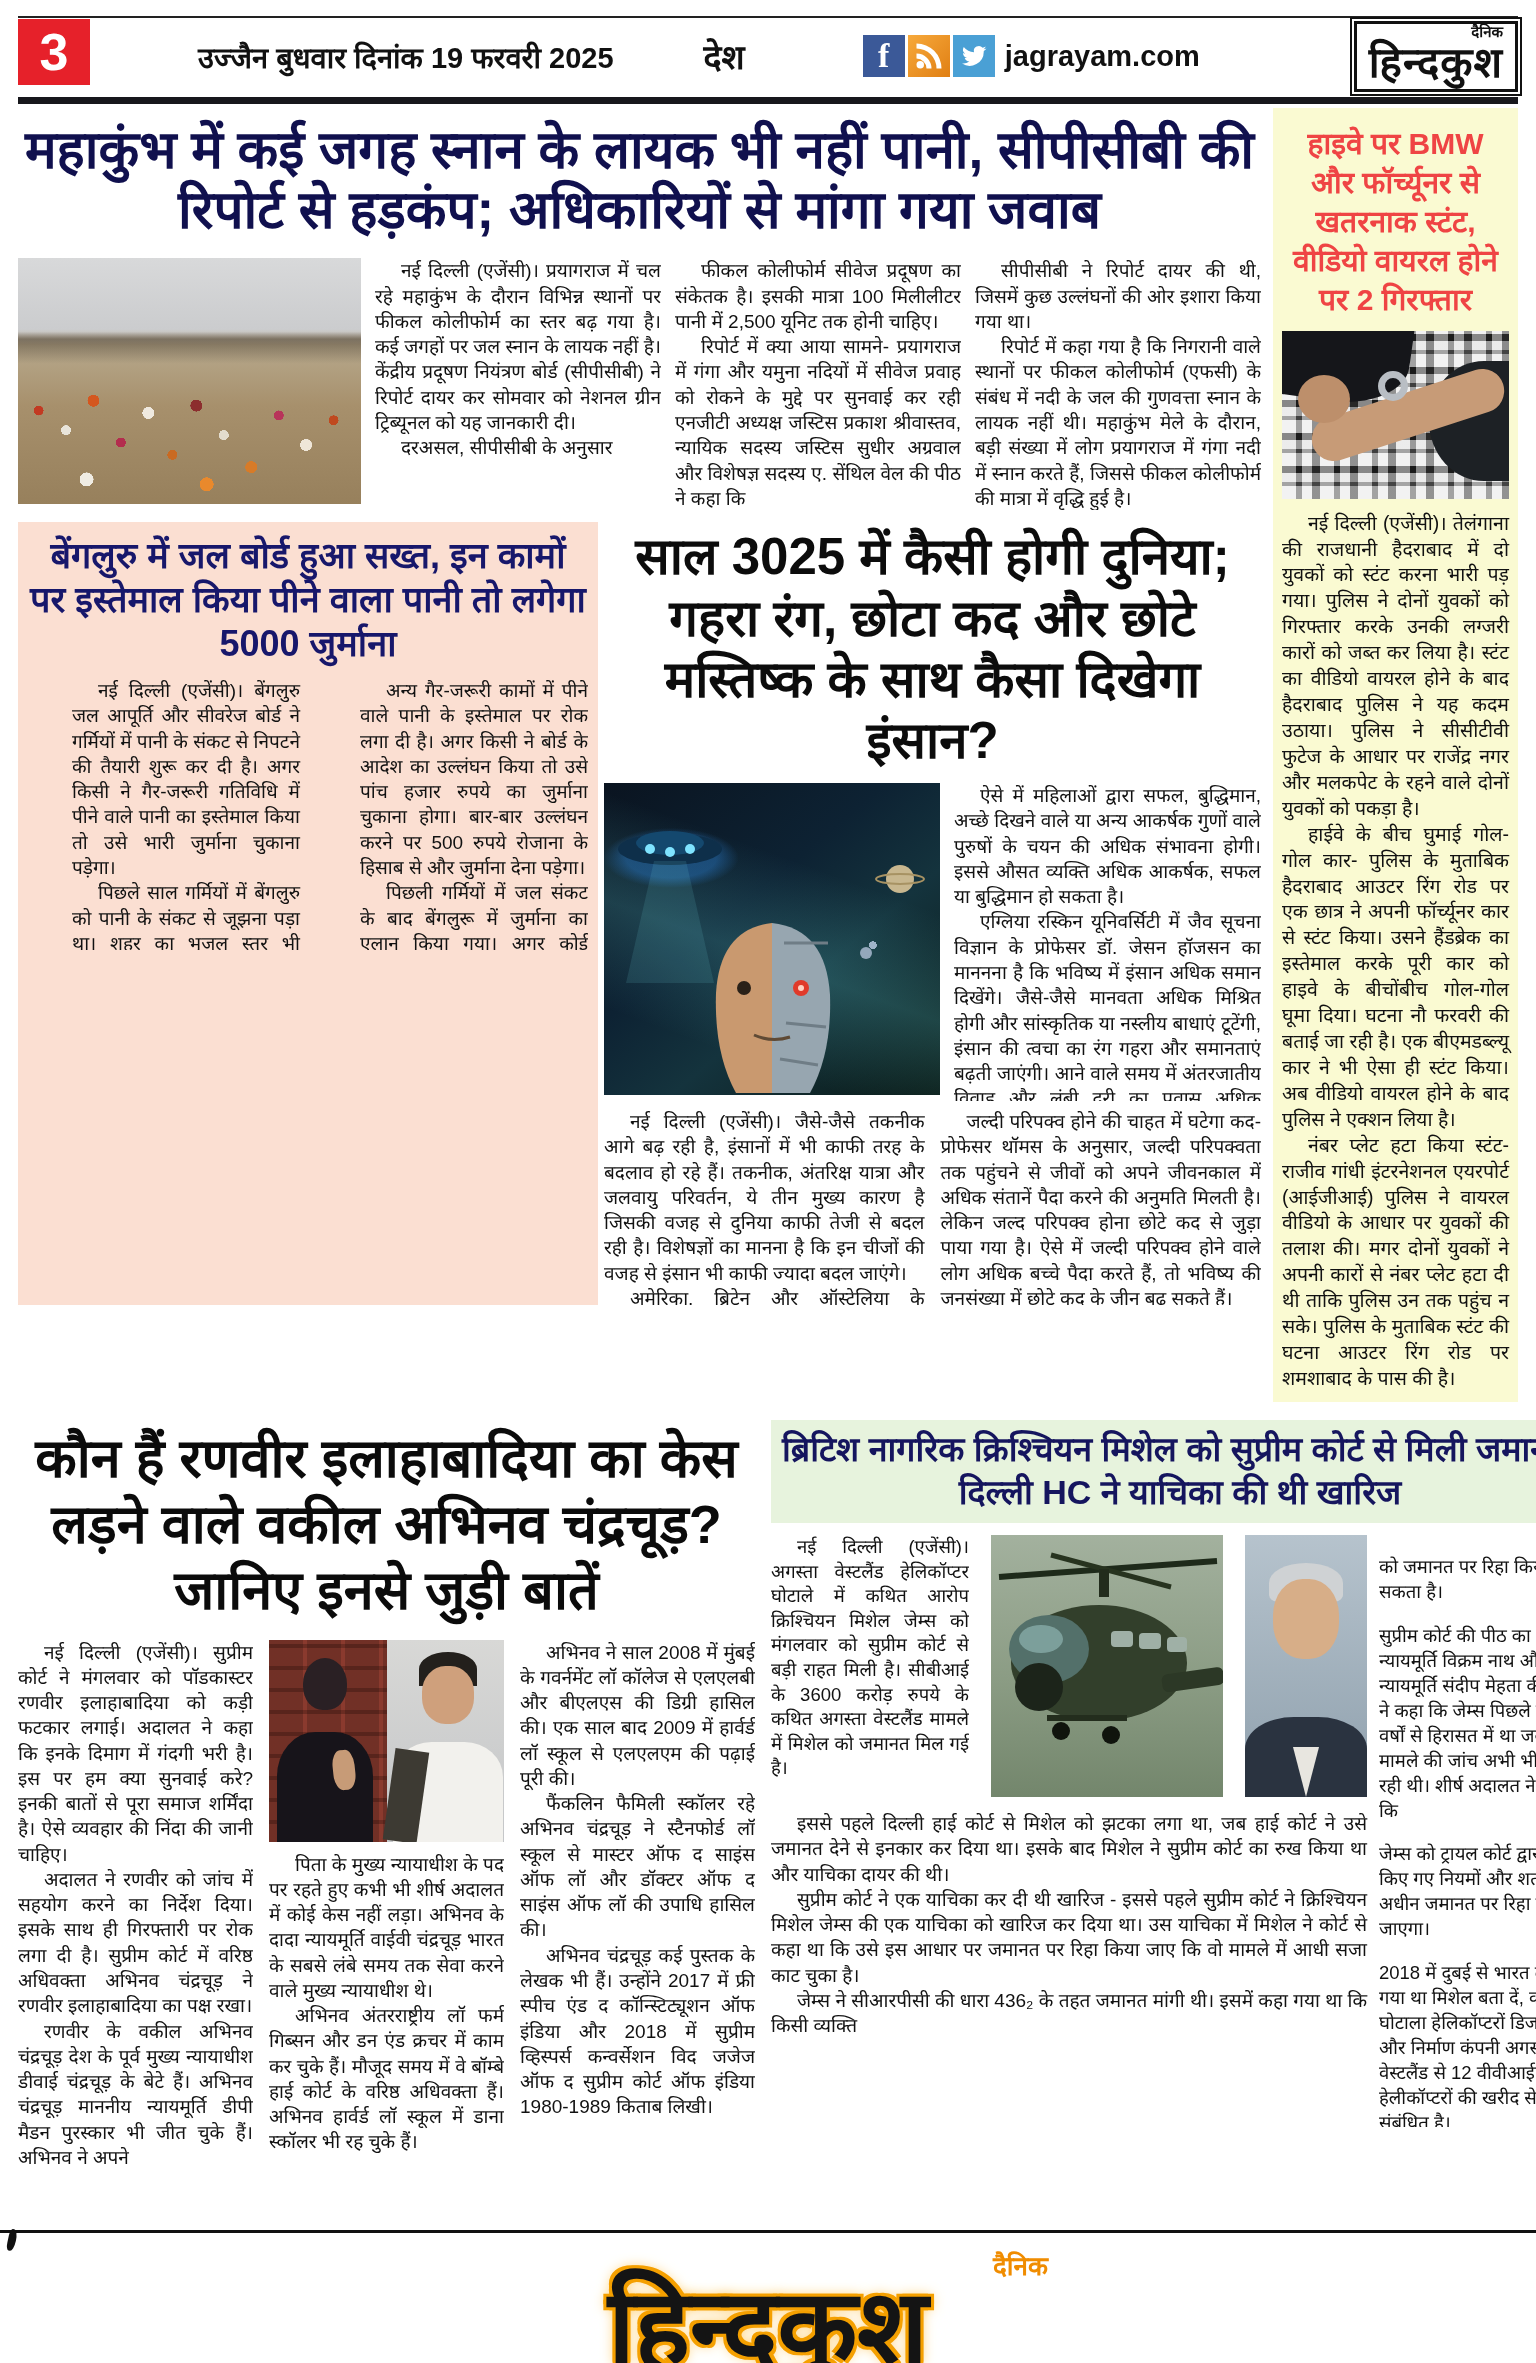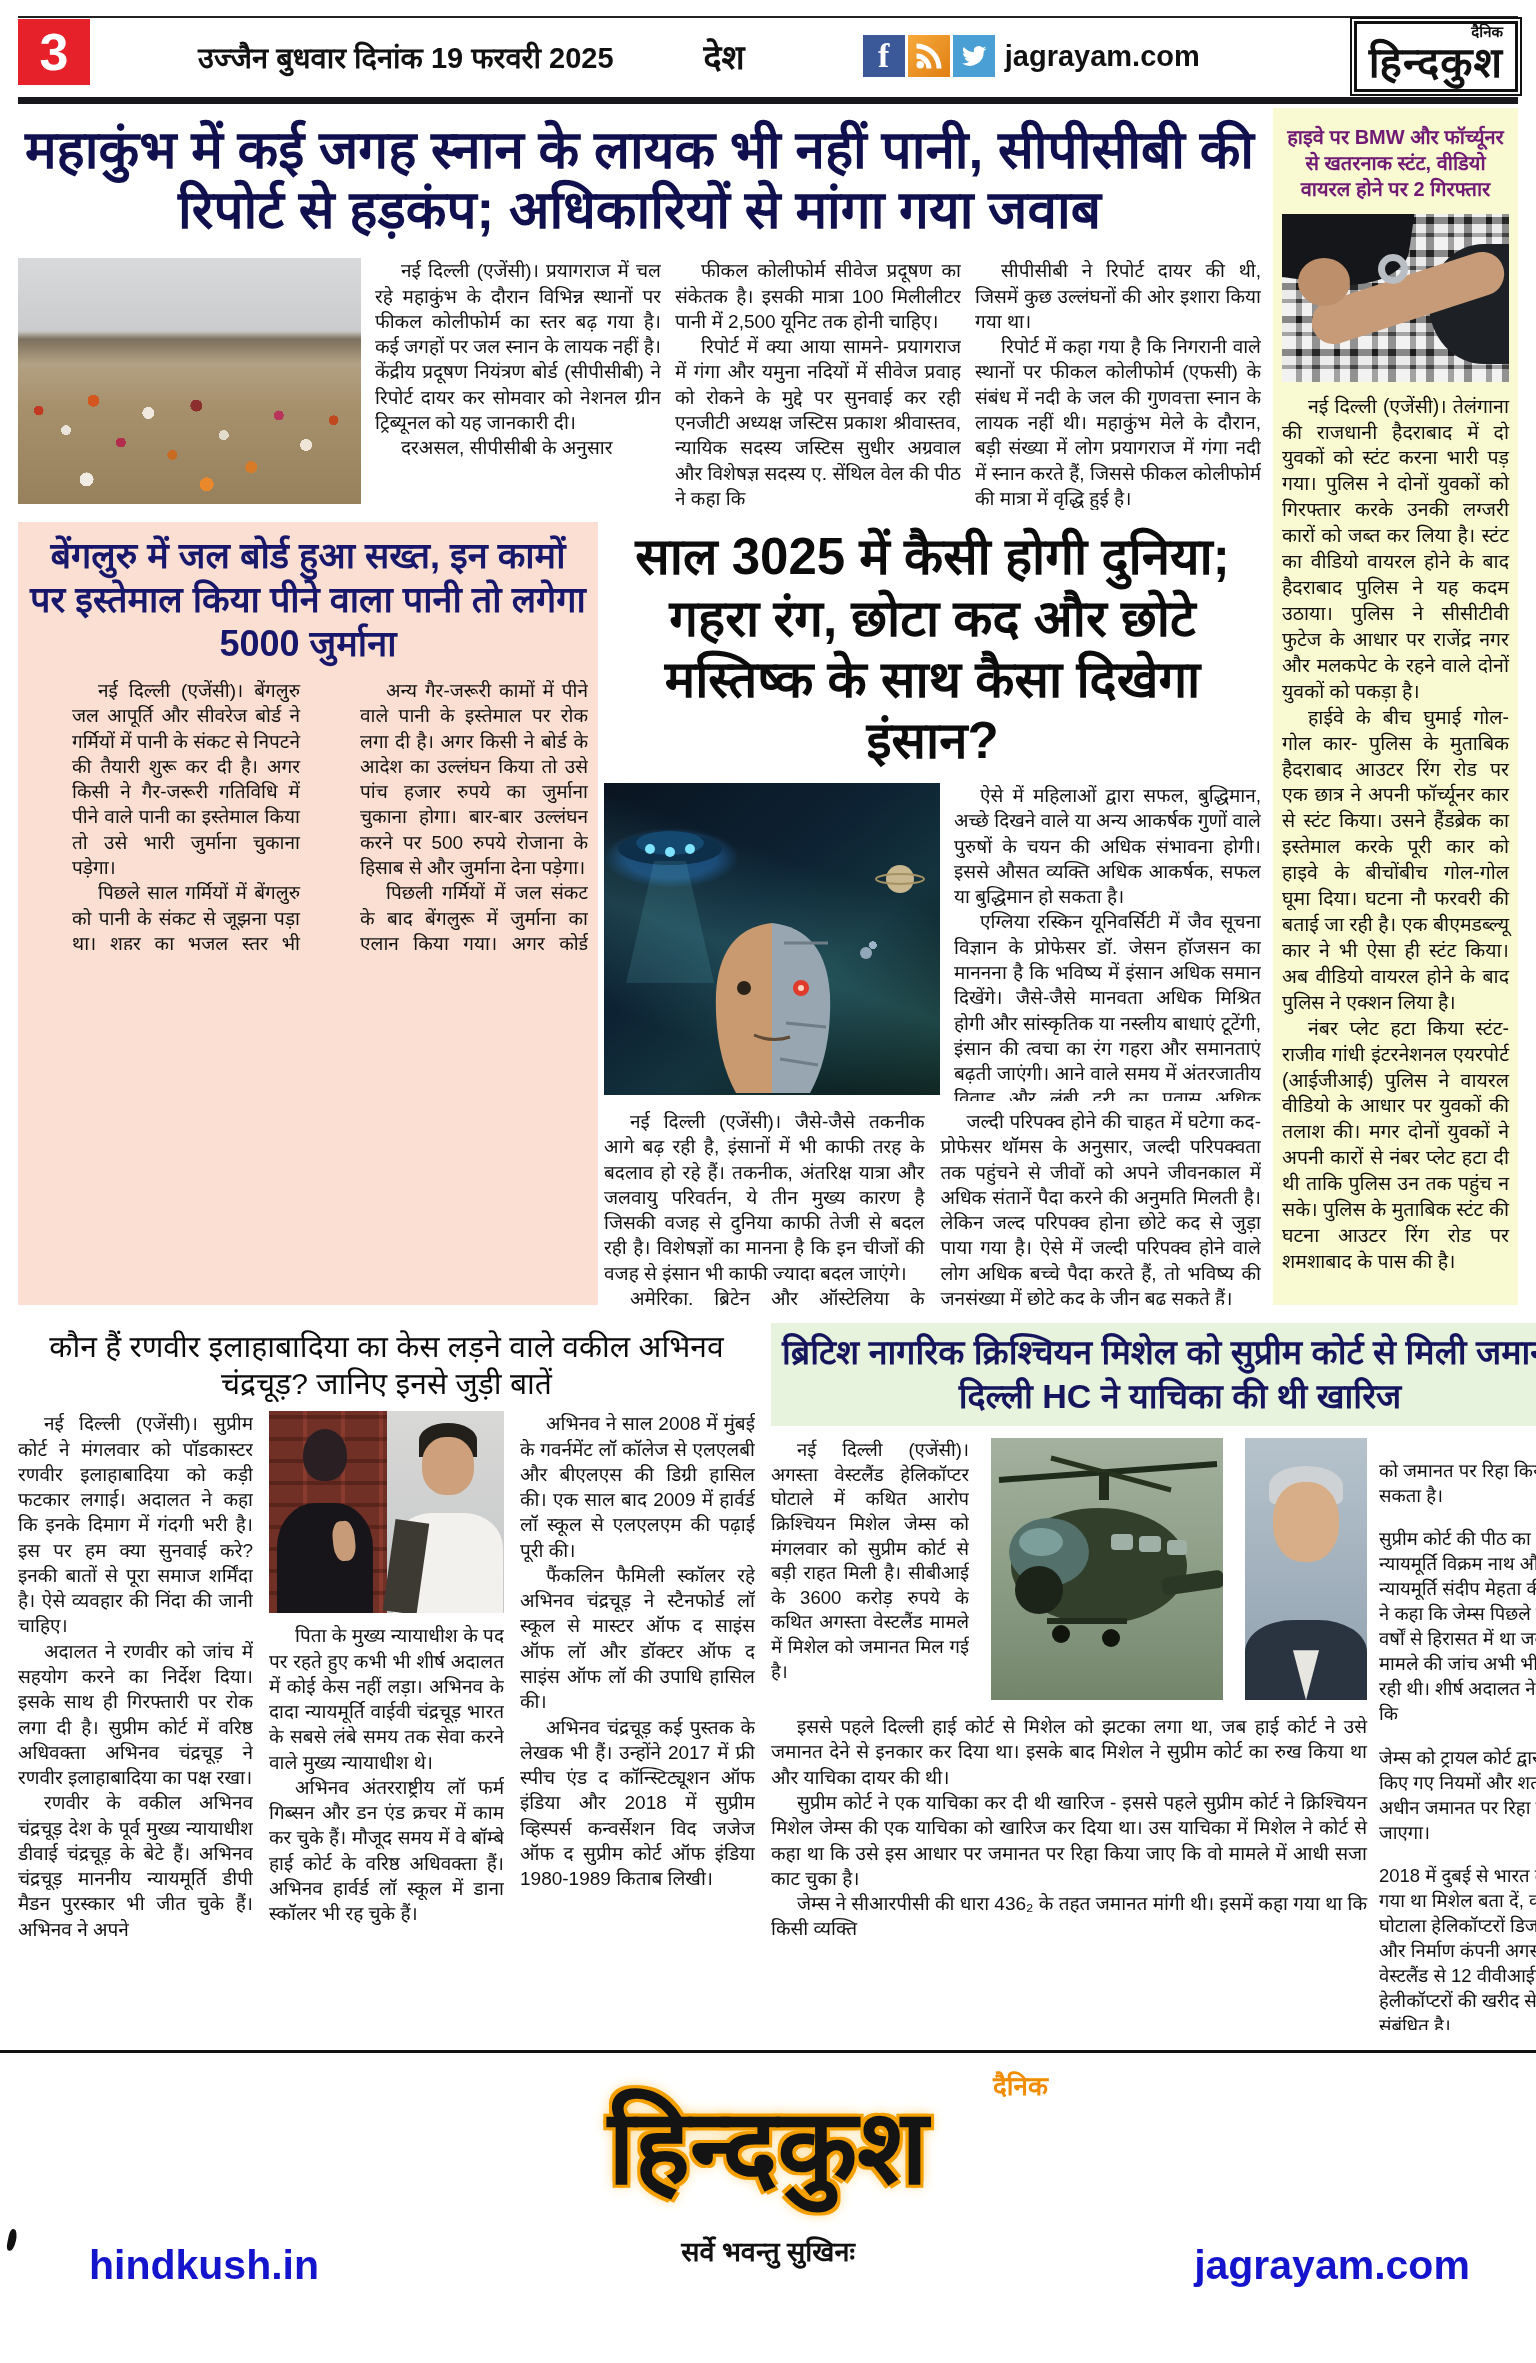--- a/index.html
+++ b/index.html
@@ -93,36 +93,36 @@
       radial-gradient(ellipse 46px 14px at 20% 20%, rgba(120,220,255,.95) 40%, rgba(60,140,220,.4) 70%, transparent),
       radial-gradient(ellipse 90px 40px at 20% 24%, rgba(40,120,200,.45) 50%, transparent 75%),
       linear-gradient(200deg, transparent 30%, rgba(110,230,230,.18) 55%, transparent 80%),
       linear-gradient(140deg, #0a1420 0%, #0d2233 40%, #14333d 62%, #0a1a16 100%);
   }
   .future-right { flex:1; overflow:hidden; }
   .future-cols { display:flex; gap:16px; margin-top:8px; height:196px; overflow:hidden; }
   .future-cols .col { flex:1; }
   
   .sidebar { flex:1; background:#fafad2; padding:6px 9px 10px; }
-  .stunt-headline { font-size:20px; font-weight:800; color:#701a75; text-align:center; line-height:1.3; margin:10px 2px 12px; }
+  .stunt-headline { font-size:30px; font-weight:800; color:#ef4444; text-align:center; line-height:1.3; margin:10px 2px 12px; }
   .stunt-photo { height:168px; margin:2px 0 12px;
     background:
       repeating-linear-gradient(90deg, rgba(255,255,255,.45) 0 14px, rgba(0,0,0,.30) 14px 20px, rgba(255,255,255,.45) 20px 30px, rgba(40,40,40,.45) 30px 38px),
       repeating-linear-gradient(0deg, #e8e8e8 0 13px, #5a5a5a 13px 17px, #dcdcdc 17px 26px, #262626 26px 33px);
   }
   .stunt-photo .arm { position:absolute; width:200px; height:44px; background:#c79b77; border-radius:24px; transform:rotate(-18deg); top:62px; left:26px; }
   .stunt-photo .fist { position:absolute; width:52px; height:48px; background:#bd8f6b; border-radius:50%; top:44px; left:16px; }
   .stunt-photo .cuff { position:absolute; width:30px; height:30px; border:7px solid #b9bec4; border-radius:50%; top:40px; left:96px; }
   .stunt-photo .dark-corner { position:absolute; width:150px; height:88px; background:#15161a; border-radius:0 0 50% 20%; top:-18px; left:-22px; transform:rotate(8deg); }
   .stunt-photo .seat { position:absolute; width:110px; height:120px; background:#1d2125; border-radius:50% 10% 10% 50%; top:30px; right:-30px; }
   .sidebar .paras p { font-size:19.5px; }
   
   .bottom-wrap { display:flex; gap:16px; padding:0 18px; margin-top:18px; }
   .lawyer-box { width:737px; flex:none; }
-  .lawyer-headline { font-size:30px; font-weight:400; text-align:center; line-height:1.22; margin:6px 0 9px; color:#0b0b0b; }
+  .lawyer-headline { font-size:54px; font-weight:700; text-align:center; line-height:1.22; margin:6px 0 16px; color:#0b0b0b; }
   .lawyer-cols { display:flex; gap:16px; height:570px; overflow:hidden; }
   .lawyer-cols .col { flex:1; overflow:hidden; }
   .lawyers-photo { height:202px; margin-bottom:10px; display:flex; }
   .lp-left { width:50%; position:relative;
     background:
       repeating-linear-gradient(90deg, rgba(0,0,0,.18) 0 34px, transparent 34px 38px),
       repeating-linear-gradient(0deg, #8a3a2e 0 18px, #6b2c22 18px 22px);
   }
   .lp-left .sil-head { position:absolute; width:44px; height:52px; background:#2a2024; border-radius:50% 50% 45% 45%; top:18px; left:34px; }
   .lp-left .sil-body { position:absolute; width:96px; height:110px; background:#17141a; border-radius:40% 40% 0 0; bottom:0; left:8px; }

